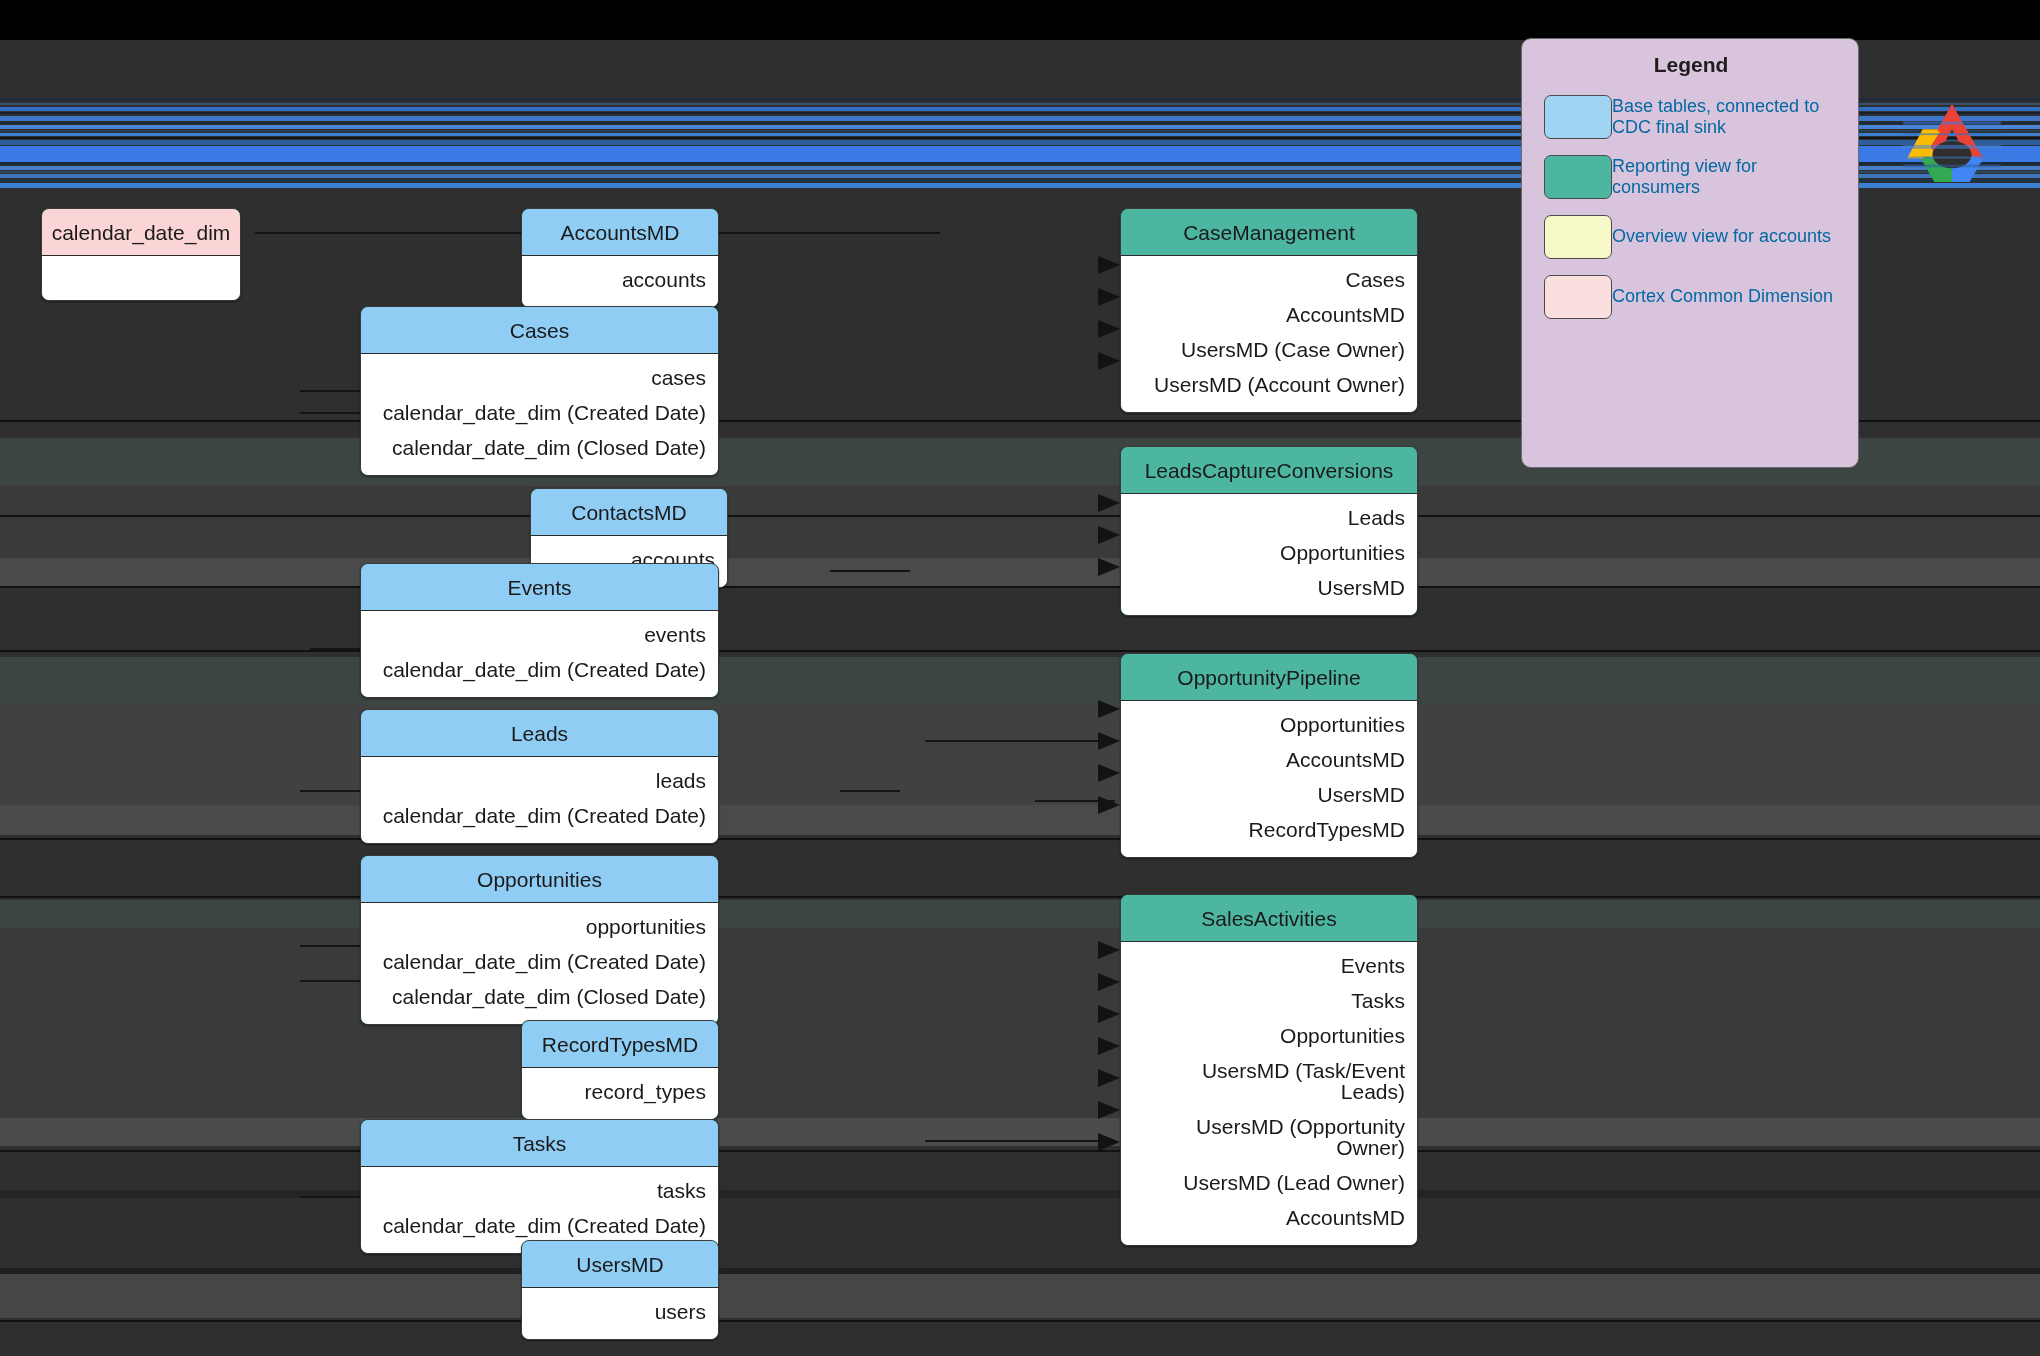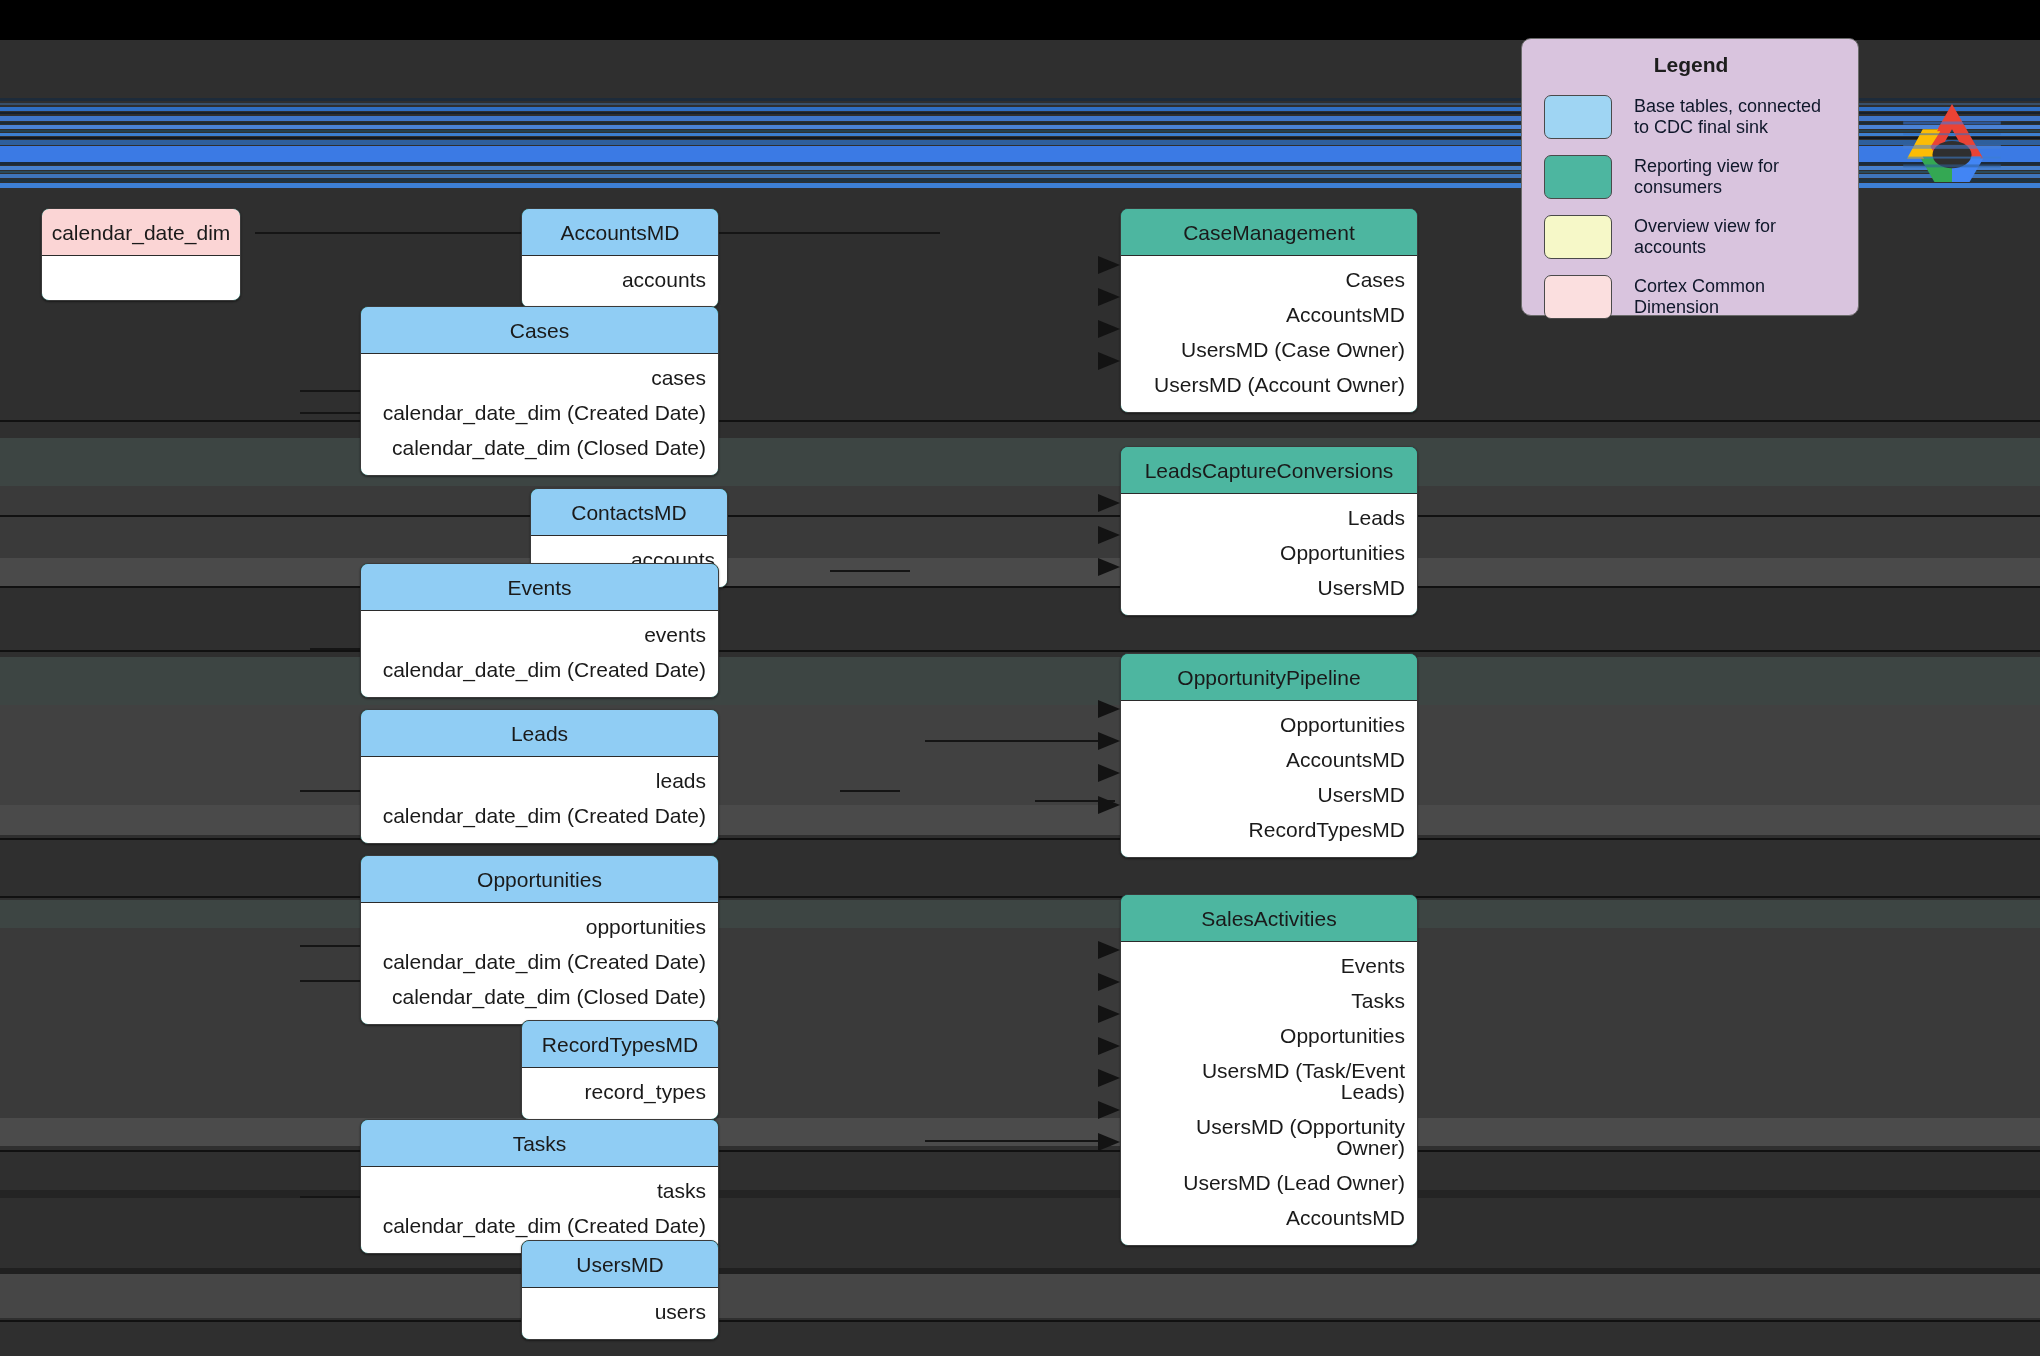--- a/index.html
+++ b/index.html
@@ -30,27 +30,27 @@
   .green .hdr{background:#4db6a0;}
   .pink .hdr{background:#fbd5d5;}
 
   
   .arrow{position:absolute;width:0;height:0;
          border-top:9px solid transparent;border-bottom:9px solid transparent;
          border-left:22px solid #131313;}
   .conn{position:absolute;background:#151515;height:2px;}
 
   
-  #legend{position:absolute;left:1521px;top:38px;width:338px;height:278px;
+  #legend{position:absolute;left:1521px;top:38px;width:338px;height:430px;
           background:#d9c4de;border:1px solid #6b6b6b;border-radius:10px;
           box-sizing:border-box;padding:14px 20px 0 22px;}
   #legend .ltitle{font-size:21px;font-weight:bold;color:#1d1d1d;text-align:center;margin-bottom:18px;}
   .lrow{display:flex;align-items:center;margin-bottom:16px;}
   .sw{width:66px;height:42px;border:1px solid #4a4a4a;border-radius:7px;flex:0 0 auto;}
-  .ltxt{font-size:18px;line-height:1.18;color:#0f172a;margin-left:22px;}
+  .ltxt{font-size:18px;line-height:1.18;color:#0369a1;}
 
   
   #gcp{position:absolute;left:1903px;top:100px;width:98px;height:82px;}
 </style>
 </head>
 <body>
 
 <div id="canvas">
 
   <div class="surface"></div>

